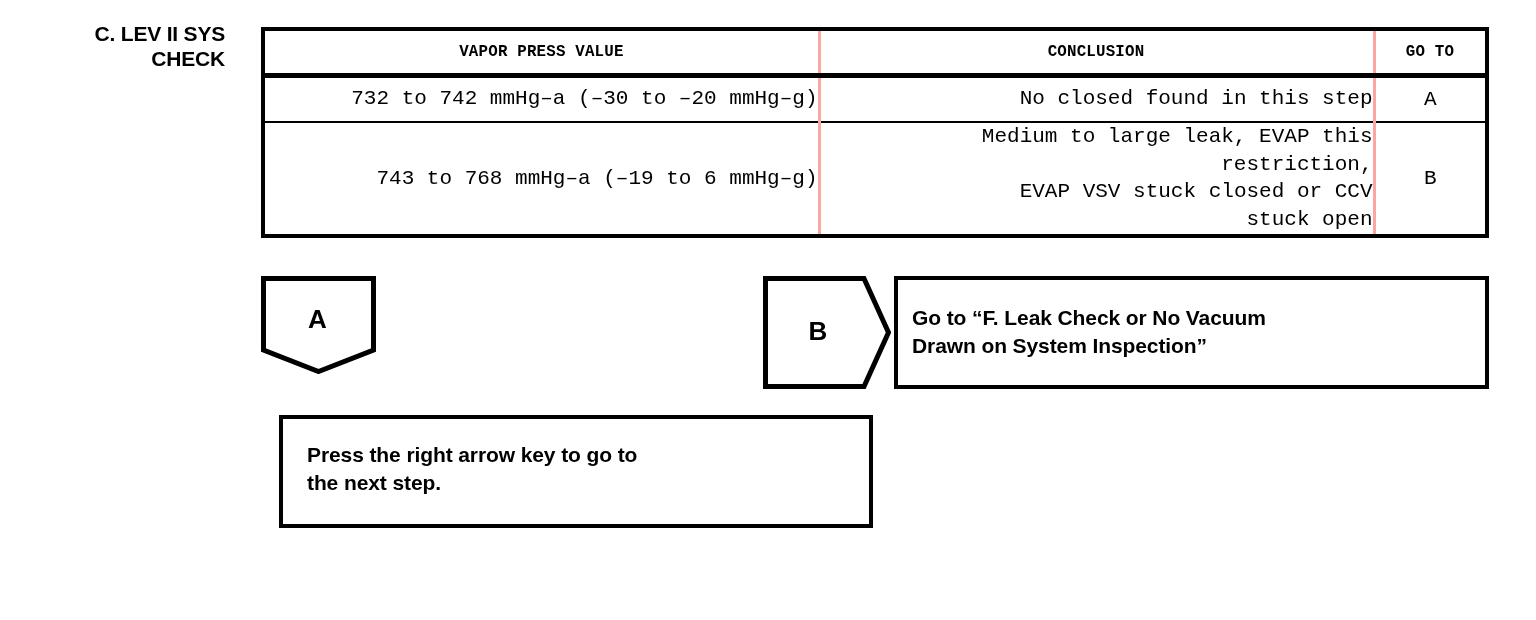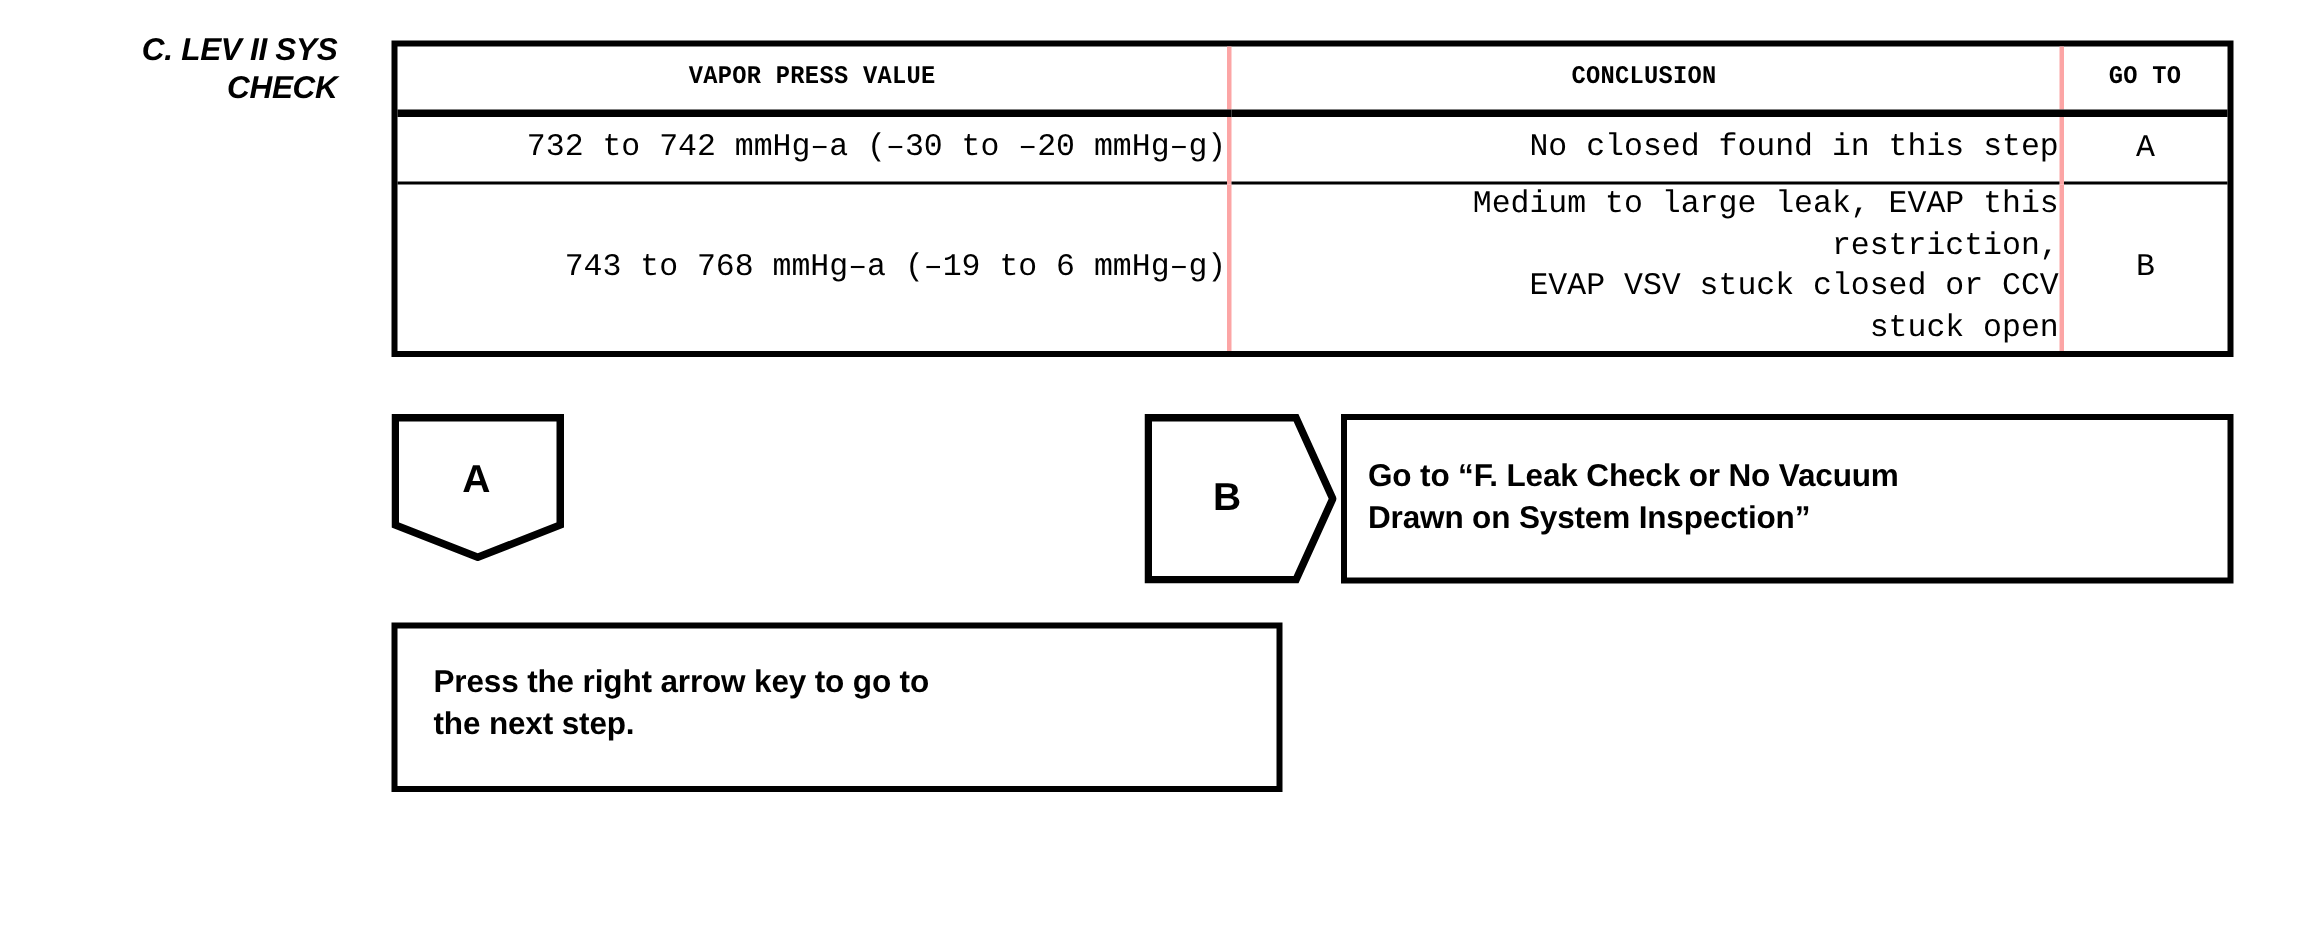--- a/index.html
+++ b/index.html
@@ -15,21 +15,20 @@
     overflow: hidden;
   }
 
   
   .heading-block {
     position: absolute;
     left: 20px; top: 22px;
     width: 205px;
     text-align: right;
     line-height: 1.18;
-    font-style: italic;
   }
   .heading-line {
     font-size: 21px;
     font-weight: bold;
     letter-spacing: -0.2px;
     white-space: nowrap;
   }
   .heading-sub {
     font-size: 19px;
     font-weight: normal;
@@ -126,21 +125,21 @@
     font-size: 21px;
     font-weight: bold;
     line-height: 1.33;
     padding: 24px 0 0 14px;
     white-space: pre-line;
     letter-spacing: -0.1px;
   }
 
   .instruction-box {
     position: absolute;
-    left: 261px; top: 415px;
+    left: 279px; top: 415px;
     width: 594px; height: 113px;
     border: 4px solid #000;
     background: #fff;
   }
   .instruction-box .box-text {
     font-size: 21px;
     font-weight: bold;
     line-height: 1.33;
     padding: 22px 0 0 24px;
     white-space: pre-line;

